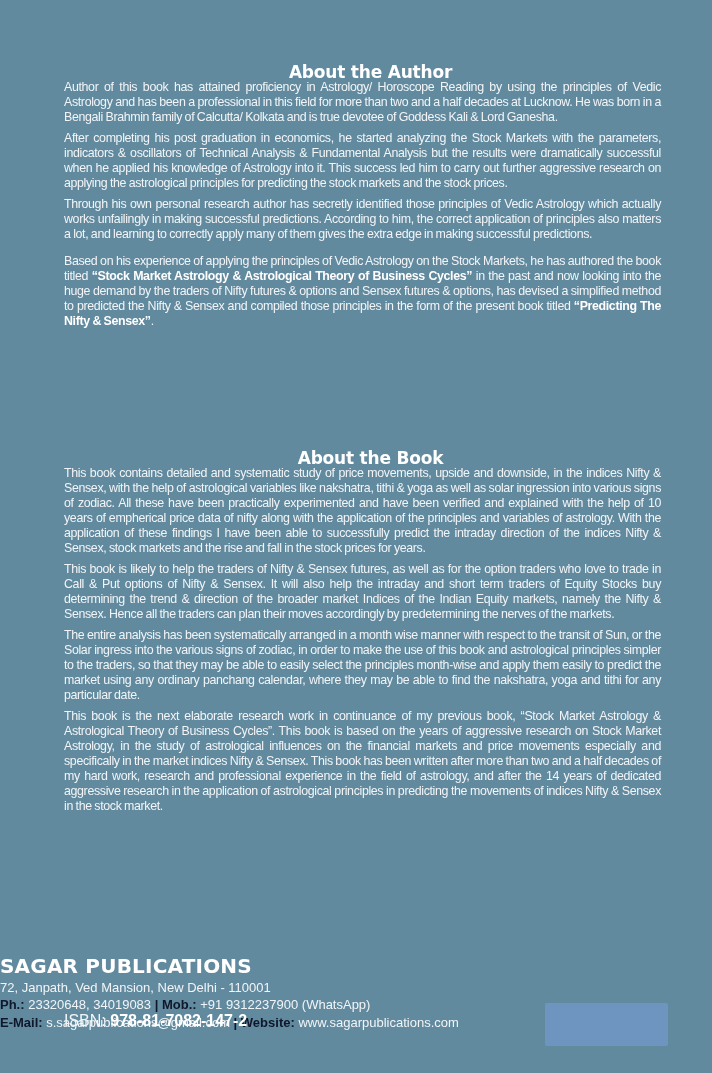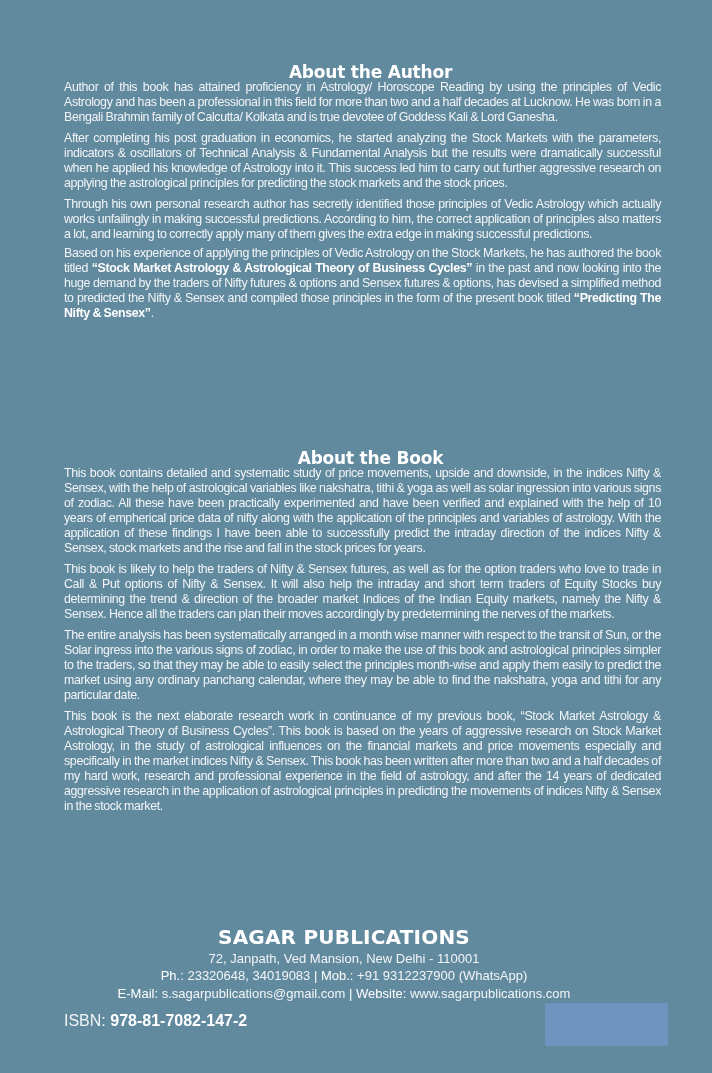--- a/index.html
+++ b/index.html
@@ -17,46 +17,46 @@
     margin:8px; color:#ffffff; letter-spacing:-0.2px;
   }
   #h-author { position:absolute; top:54px; left:0; width:100%; }
   #h-book { position:absolute; top:440px; left:0; width:100%; }
   .para {
     font-size:12.4px; line-height:15px; text-align:justify;
     margin:0; letter-spacing:-0.35px; word-spacing:-0.5px;
   }
   .para b { font-weight:bold; color:#ffffff; }
   .block { position:absolute; left:0; width:597px; }
-  .pub { position:absolute; left:0; width:688px; text-align:center; }
+  .pub { position:absolute; left:0; width:688px; text-align:left;margin-top:29px; }
   #pub-name {
     top:925px; font-family:"DejaVu Sans", sans-serif; font-weight:bold;
     font-size:20px; color:#ffffff; letter-spacing:0.2px;
   }
   .pub-line { font-size:13px; color:#f2f5f7; }
-  .pub-line b { font-weight:normal; color:#ffffff; }
+  .pub-line b { font-weight:bold; color:#0f172a; }
   #isbn {
     position:absolute; left:64px; top:1012px; font-size:16px; color:#f2f5f7;
   }
   #isbn b { font-weight:bold; color:#ffffff; }
   #barcode-patch {
     position:absolute; left:545px; top:1003px; width:123px; height:43px;
     background:#6e95c0; border-radius:2px; filter:blur(0.6px);
   }
 </style>
 </head>
 <body>
 
 <div class="page">
   <h2 id="h-author">About the Author</h2>
 
   <div class="block" style="top:80px;">
     <p class="para" style="margin-bottom:6px;">Author of this book has attained proficiency in Astrology/ Horoscope Reading by using the principles of Vedic Astrology and has been a professional in this field for more than two and a half decades at Lucknow. He was born in a Bengali Brahmin family of Calcutta/ Kolkata and is true devotee of Goddess Kali &amp; Lord Ganesha.</p>
     <p class="para" style="margin-bottom:6px;">After completing his post graduation in economics, he started analyzing the Stock Markets with the parameters, indicators &amp; oscillators of Technical Analysis &amp; Fundamental Analysis but the results were dramatically successful when he applied his knowledge of Astrology into it. This success led him to carry out further aggressive research on applying the astrological principles for predicting the stock markets and the stock prices.</p>
-    <p class="para" style="margin-bottom:4px;">Through his own personal research author has secretly identified those principles of Vedic Astrology which actually works unfailingly in making successful predictions. According to him, the correct application of principles also matters a lot, and learning to correctly apply many of them gives the extra edge in making successful predictions.</p>
+    <p class="para" style="margin-bottom:12px;">Through his own personal research author has secretly identified those principles of Vedic Astrology which actually works unfailingly in making successful predictions. According to him, the correct application of principles also matters a lot, and learning to correctly apply many of them gives the extra edge in making successful predictions.</p>
     <p class="para">
       <span>Based on his experience of applying the principles of Vedic Astrology on the Stock Markets, he has authored the book titled </span><b>“Stock Market Astrology &amp; Astrological Theory of Business Cycles”</b><span> in the past and now looking into the huge demand by the traders of Nifty futures &amp; options and Sensex futures &amp; options, has devised a simplified method to predicted the Nifty &amp; Sensex and compiled those principles in the form of the present book titled </span><b>“Predicting The Nifty &amp; Sensex”</b><span>.</span>
     </p>
   </div>
 
   <h2 id="h-book">About the Book</h2>
 
   <div class="block" style="top:466px;">
     <p class="para" style="margin-bottom:6px;">This book contains detailed and systematic study of price movements, upside and downside, in the indices Nifty &amp; Sensex, with the help of astrological variables like nakshatra, tithi &amp; yoga as well as solar ingression into various signs of zodiac. All these have been practically experimented and have been verified and explained with the help of 10 years of empherical price data of nifty along with the application of the principles and variables of astrology. With the application of these findings I have been able to successfully predict the intraday direction of the indices Nifty &amp; Sensex, stock markets and the rise and fall in the stock prices for years.</p>
     <p class="para" style="margin-bottom:6px;">This book is likely to help the traders of Nifty &amp; Sensex futures, as well as for the option traders who love to trade in Call &amp; Put options of Nifty &amp; Sensex. It will also help the intraday and short term traders of Equity Stocks buy determining the trend &amp; direction of the broader market Indices of the Indian Equity markets, namely the Nifty &amp; Sensex. Hence all the traders can plan their moves accordingly by predetermining the nerves of the markets.</p>

